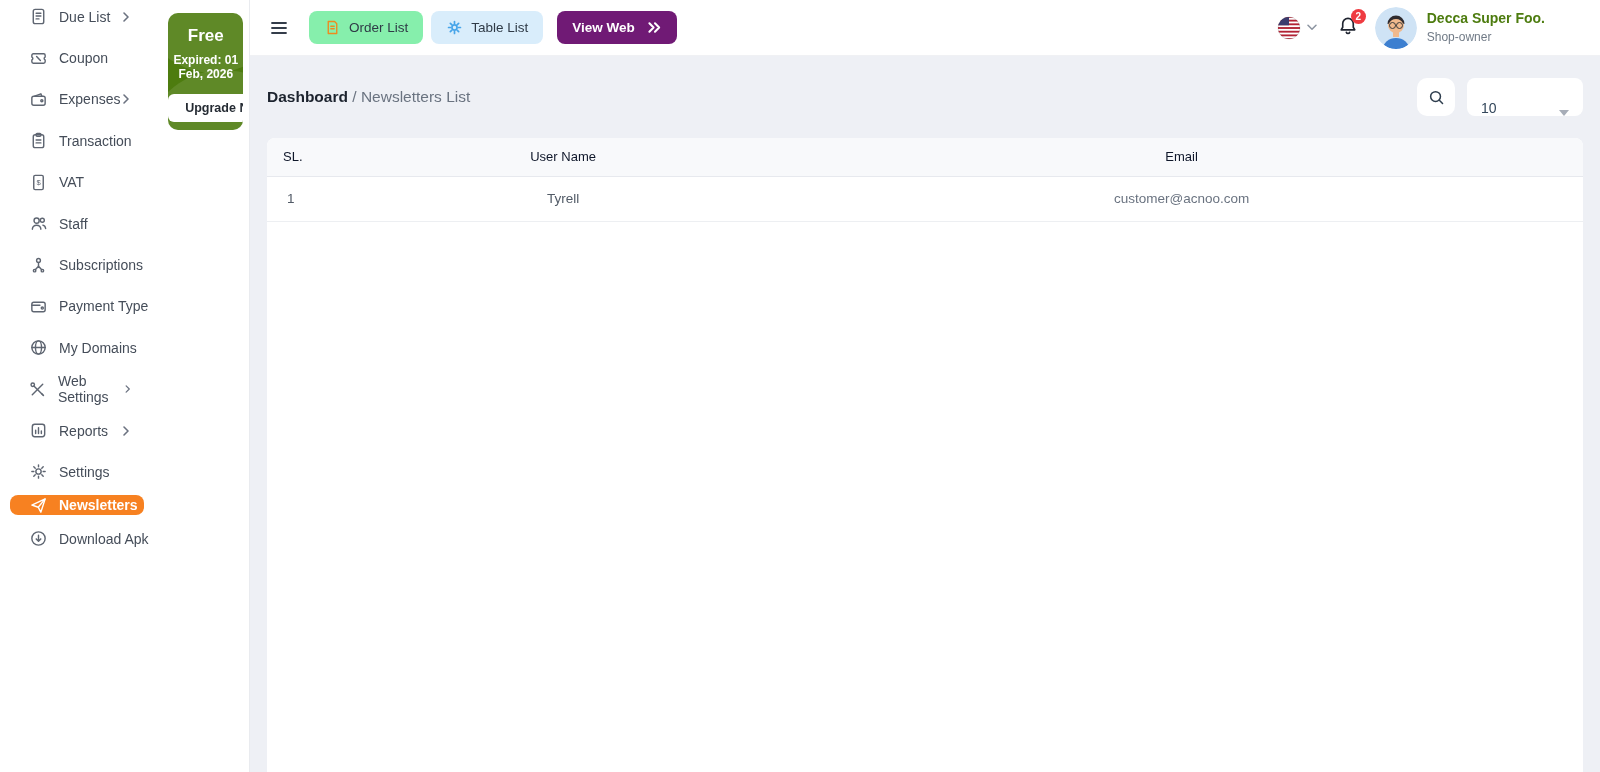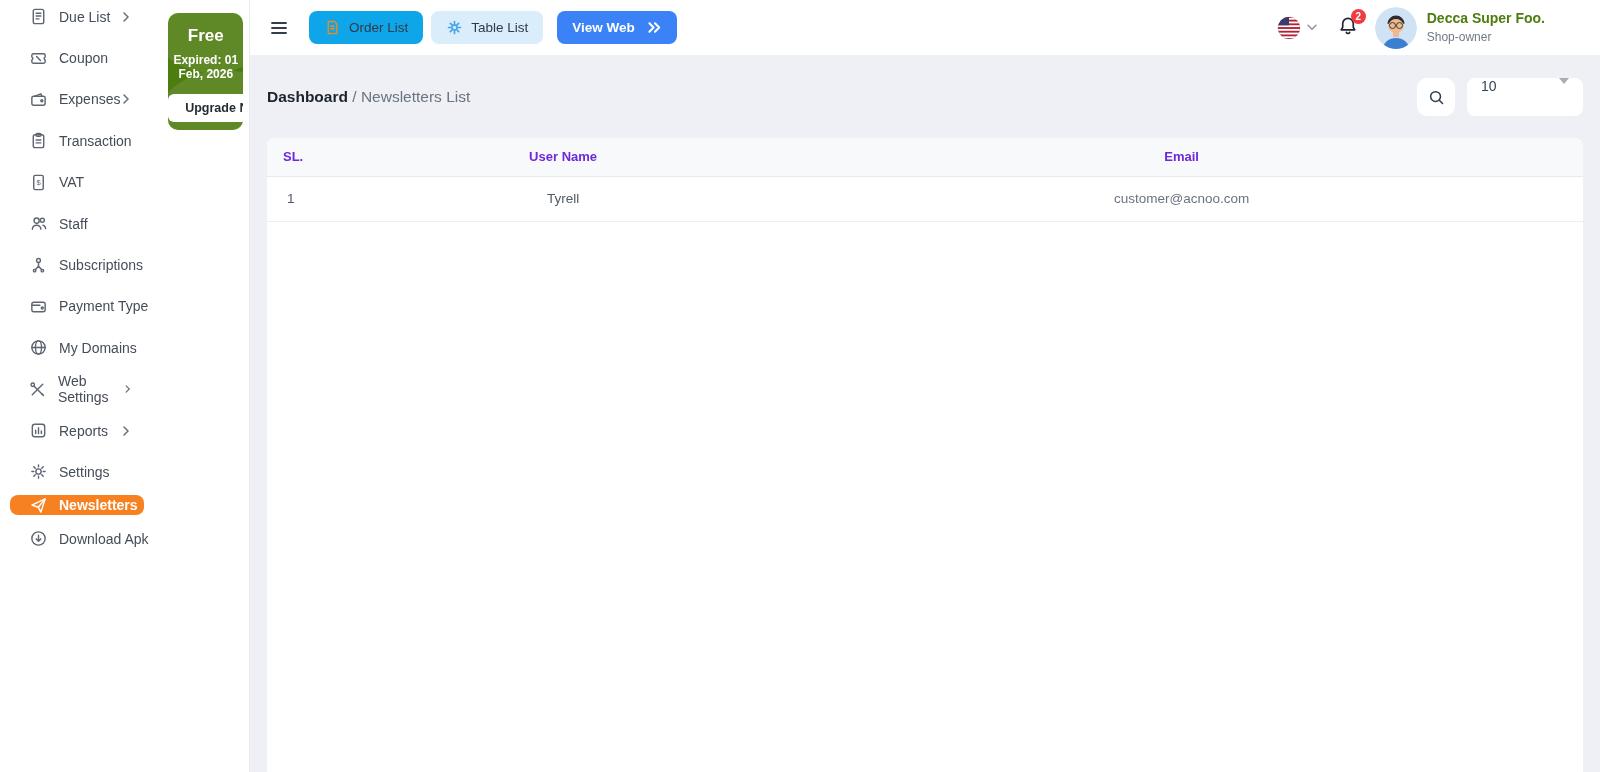--- a/index.html
+++ b/index.html
@@ -36,51 +36,51 @@
   
   .main { flex: 1; display: flex; flex-direction: column; background: #eef0f5; min-width: 0; }
 
   .topbar { height: 56px; background: #fff; display: flex; align-items: center;
             padding: 0 55px 0 15px; border-bottom: 1px solid #f0f1f4; }
   .hamburger { width: 28px; height: 28px; display: flex; align-items: center; justify-content: center;
                background: none; border: none; cursor: pointer; color: #343d4a; margin-right: 16px; }
   .tb-btn { height: 33px; border: none; border-radius: 8px; display: inline-flex; align-items: center;
             gap: 8px; padding: 0 15px; font-family: "Liberation Sans", sans-serif; font-size: 13.5px;
             font-weight: 500; color: #2f3a46; cursor: pointer; margin-right: 8px; }
-  .tb-order { background: #0ea5e9; }
+  .tb-order { background: #86efac; }
   .tb-table { background: #d9edfb; margin-right: 14px; }
-  .tb-view  { background: #3b82f6; color: #fff; font-weight: 700; gap: 12px; }
+  .tb-view  { background: #701a75; color: #fff; font-weight: 700; gap: 12px; }
   .tb-right { margin-left: auto; display: flex; align-items: center; }
   .flag-wrap { display: flex; align-items: center; gap: 6px; background: none; border: none; cursor: pointer; }
   .bell-wrap { position: relative; margin-left: 20px; margin-right: 16px; background: none; border: none; cursor: pointer; }
   .badge { position: absolute; top: -6px; right: -7px; min-width: 15px; height: 15px; border-radius: 50%;
            background: #EF3B41; color: #fff; font-size: 10px; font-weight: 700; display: flex;
            align-items: center; justify-content: center; padding: 0 3px; }
   .avatar { width: 42px; height: 42px; border-radius: 50%; overflow: hidden; flex: none; }
   .who { margin-left: 10px; line-height: 1.25; }
   .who-name { font-size: 14px; font-weight: 700; color: #4d7c0f; }
   .who-role { font-size: 12px; color: #707a86; margin-top: 3px; }
 
   .crumb-row { height: 82px; display: flex; align-items: center; padding: 0 17px; }
   .crumb { font-size: 15.5px; }
   .crumb-root { font-weight: 700; color: #1c232e; cursor: pointer; }
   .crumb-sep, .crumb-cur { color: #6a7380; font-weight: 400; }
   .crumb-right { margin-left: auto; display: flex; align-items: center; gap: 12px; }
   .search-btn { width: 38px; height: 38px; border: none; border-radius: 10px; background: #fff;
                 display: flex; align-items: center; justify-content: center; cursor: pointer; color: #2f3e4e; }
   .pp-select { width: 116px; height: 38px; border-radius: 8px; background: #fff; display: flex;
-               align-items: flex-start; padding: 0 14px; cursor: pointer; }
+               align-items: flex-end; padding: 0 14px; cursor: pointer; }
   .pp-value { font-size: 14px; font-weight: 500; color: #33475b; }
   .pp-caret { margin-left: auto; width: 0; height: 0; border-left: 5px solid transparent;
               border-right: 5px solid transparent; border-top: 6px solid #a7adb8; }
 
   .table-card { flex: 1; margin: 0 17px; background: #fff; border-radius: 8px 8px 0 0; overflow: hidden; }
   table { width: 100%; border-collapse: collapse; }
   thead th { height: 38px; background: #f8f9fb; border-bottom: 1px solid #e7e9ee;
-             font-size: 13px; font-weight: 700; color: #6d28d9; text-align: center; }
+             font-size: 13px; font-weight: 400; color: #0f172a; text-align: center; }
   thead th.col-sl { text-align: left; padding-left: 16px; }
   tbody td { height: 45px; border-bottom: 1px solid #edeff2; font-size: 13.5px; color: #515a66; text-align: center; }
   tbody td.col-sl { text-align: left; padding-left: 20px; }
   tbody td.col-email { color: #6a7380; }
 </style>
 </head>
 <body>
 
 <div class="app">
 

